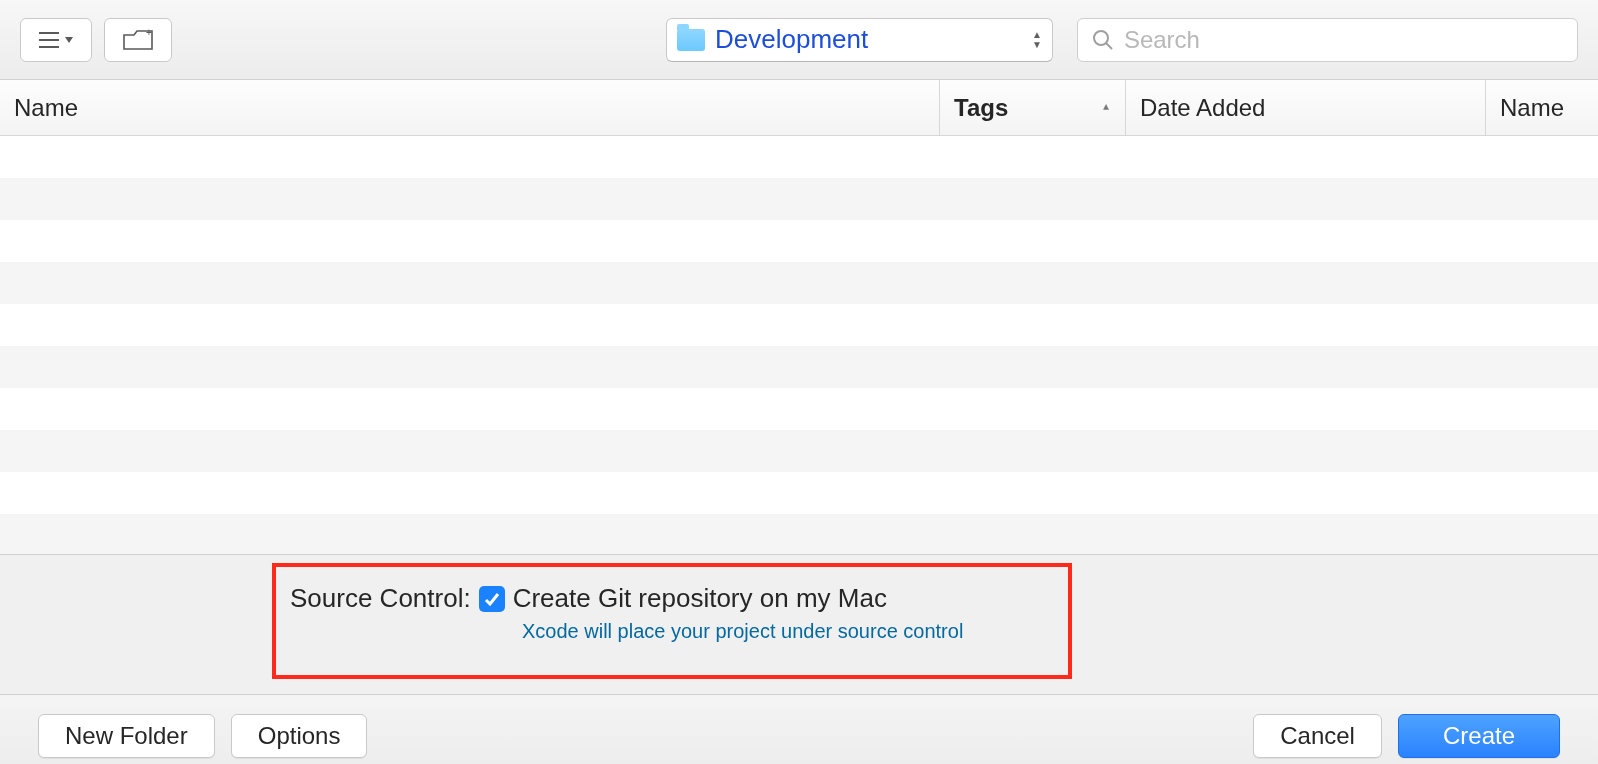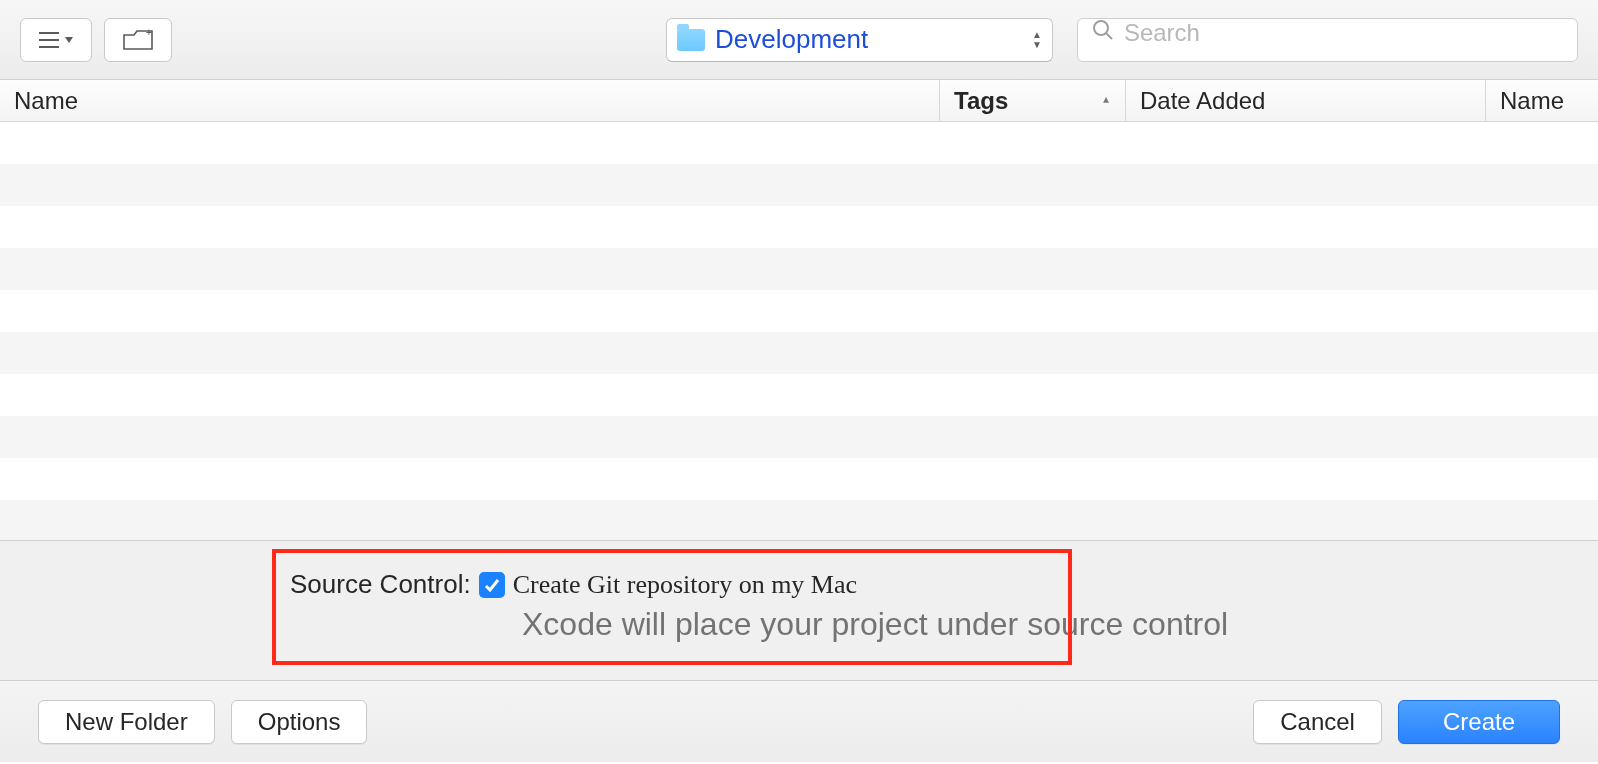--- a/index.html
+++ b/index.html
@@ -78,37 +78,37 @@
 
   .toolbar-spacer-mid { flex: 1; }
 
   .search-field {
     width: 518px;
     height: 44px;
     border: 1px solid #cfcfcf;
     border-radius: 6px;
     background: #ffffff;
     display: flex;
-    align-items: flex-start;
+    align-items: center;
     padding: 0 14px;
     gap: 10px;
   }
   .search-field input {
     border: none;
     outline: none;
     font-size: 24px;
     color: #444;
     flex: 1;
     background: transparent;
   }
   .search-field input::placeholder { color: #b8b8b8; }
 
   
   .cols {
-    height: 42px;
+    height: 56px;
     background: linear-gradient(#fdfdfd,#f4f4f4);
     border-bottom: 1px solid #d7d7d7;
     display: flex;
     align-items: center;
     font-size: 24px;
   }
   .col {
     height: 100%;
     display:flex;
     align-items:center;
@@ -151,22 +151,22 @@
   }
   .sc-line1{ display:flex; align-items:center; gap:8px; }
   .sc-label{ font-size:26px; color:#262626; }
   .chk {
     width:26px; height:26px;
     border-radius:5px;
     background:#1a82ff;
     display:flex; align-items:center; justify-content:center;
   }
   .chk svg { stroke:#fff; stroke-width:3; fill:none; }
-  .sc-text { font-size:26px; color:#262626;font-family:Liberation Serif, serif; }
-  .sc-sub  { font-size:32px; color:#737373; margin-left:232px; }
+  .sc-text { font-size:26px; color:#262626; }
+  .sc-sub  { font-size:20px; color:#0369a1; margin-left:232px; }
 
   
   .footer{
     height:82px;
     background:linear-gradient(#f4f4f4,#ececec);
     border-top:1px solid #d0d0d0;
     display:flex;
     align-items:center;
     padding:0 38px;
     gap:16px;

